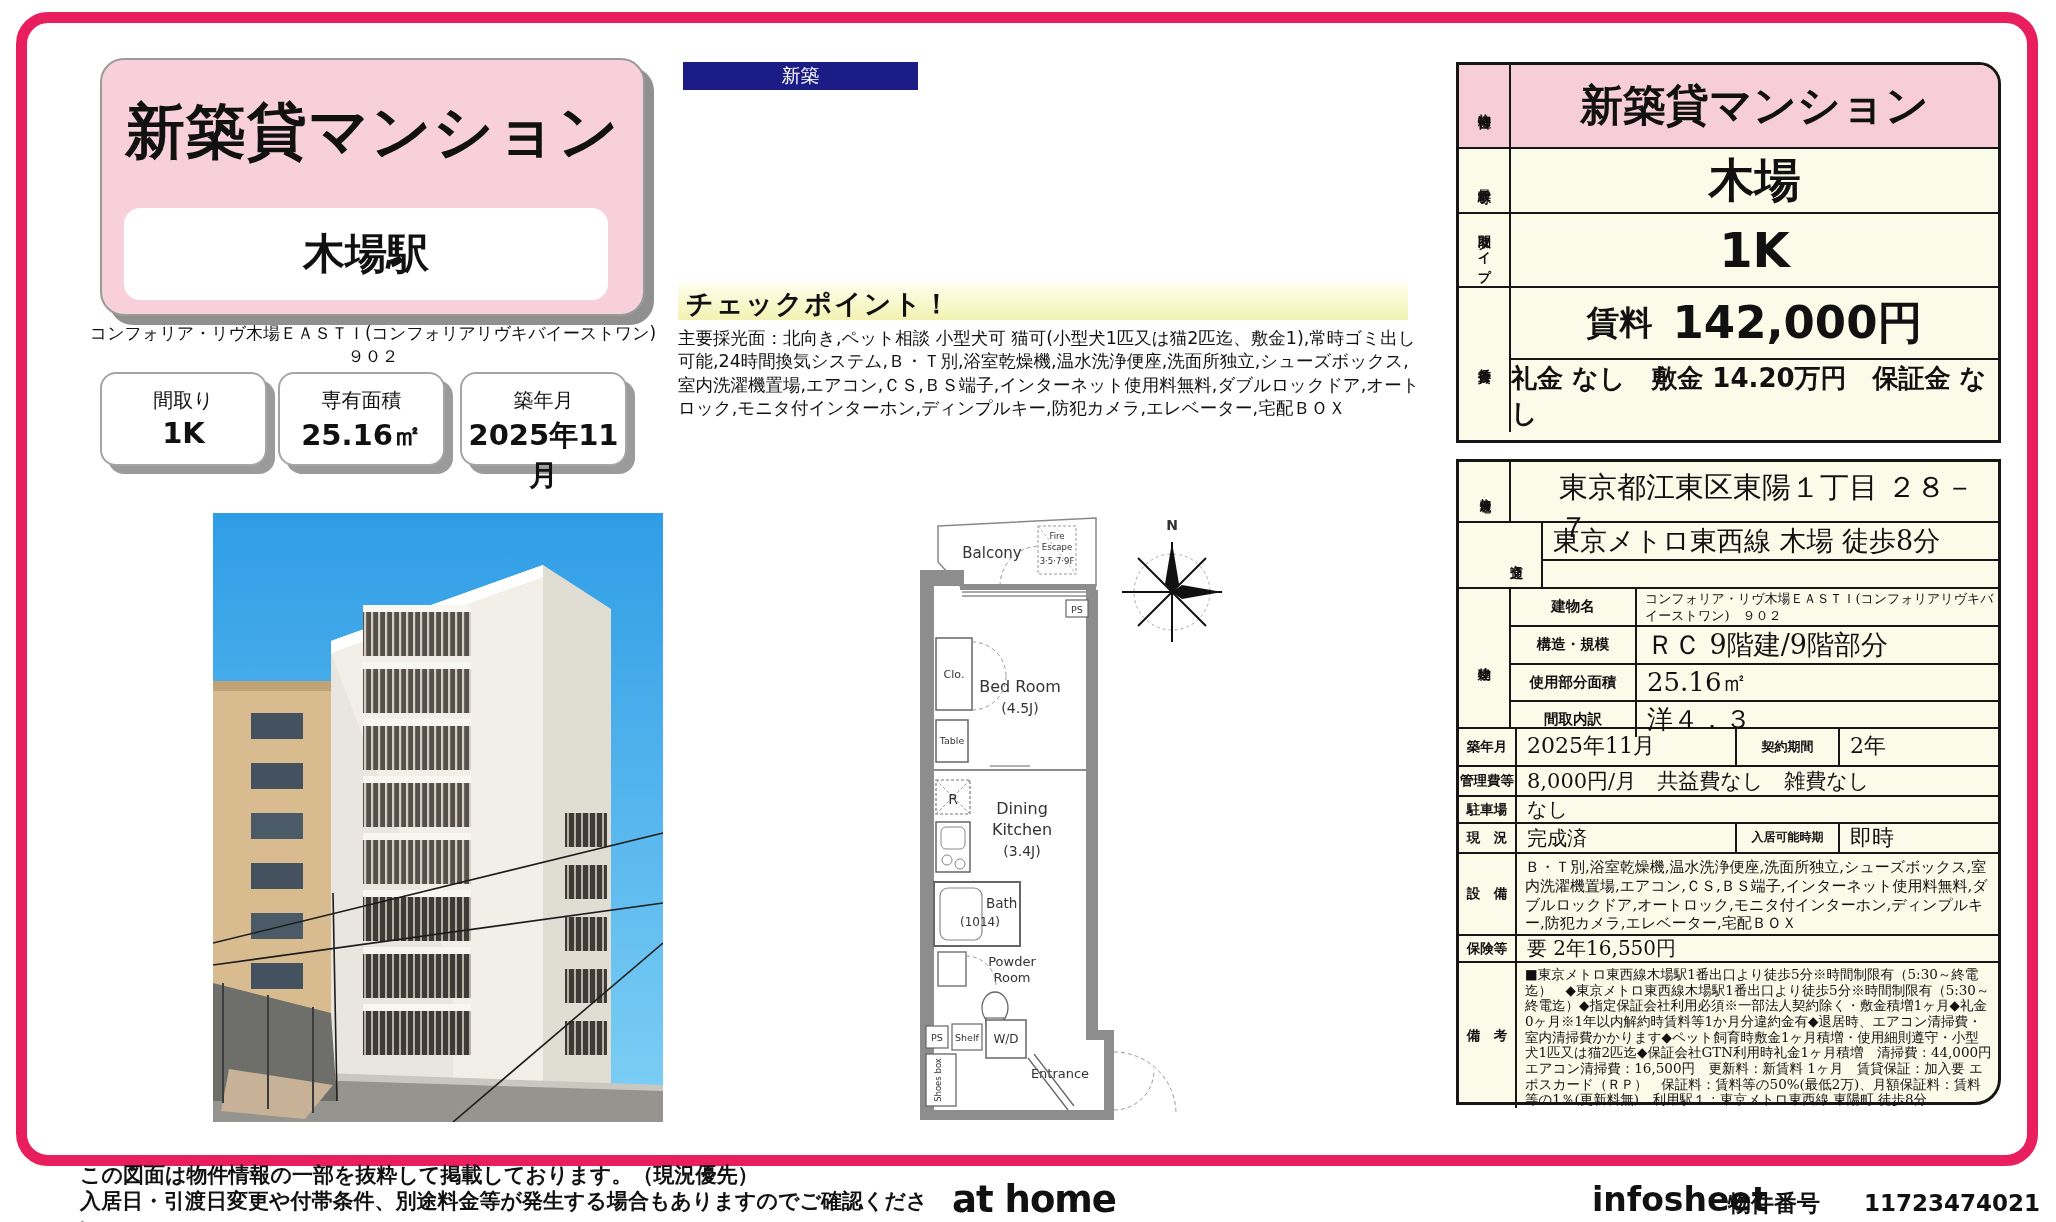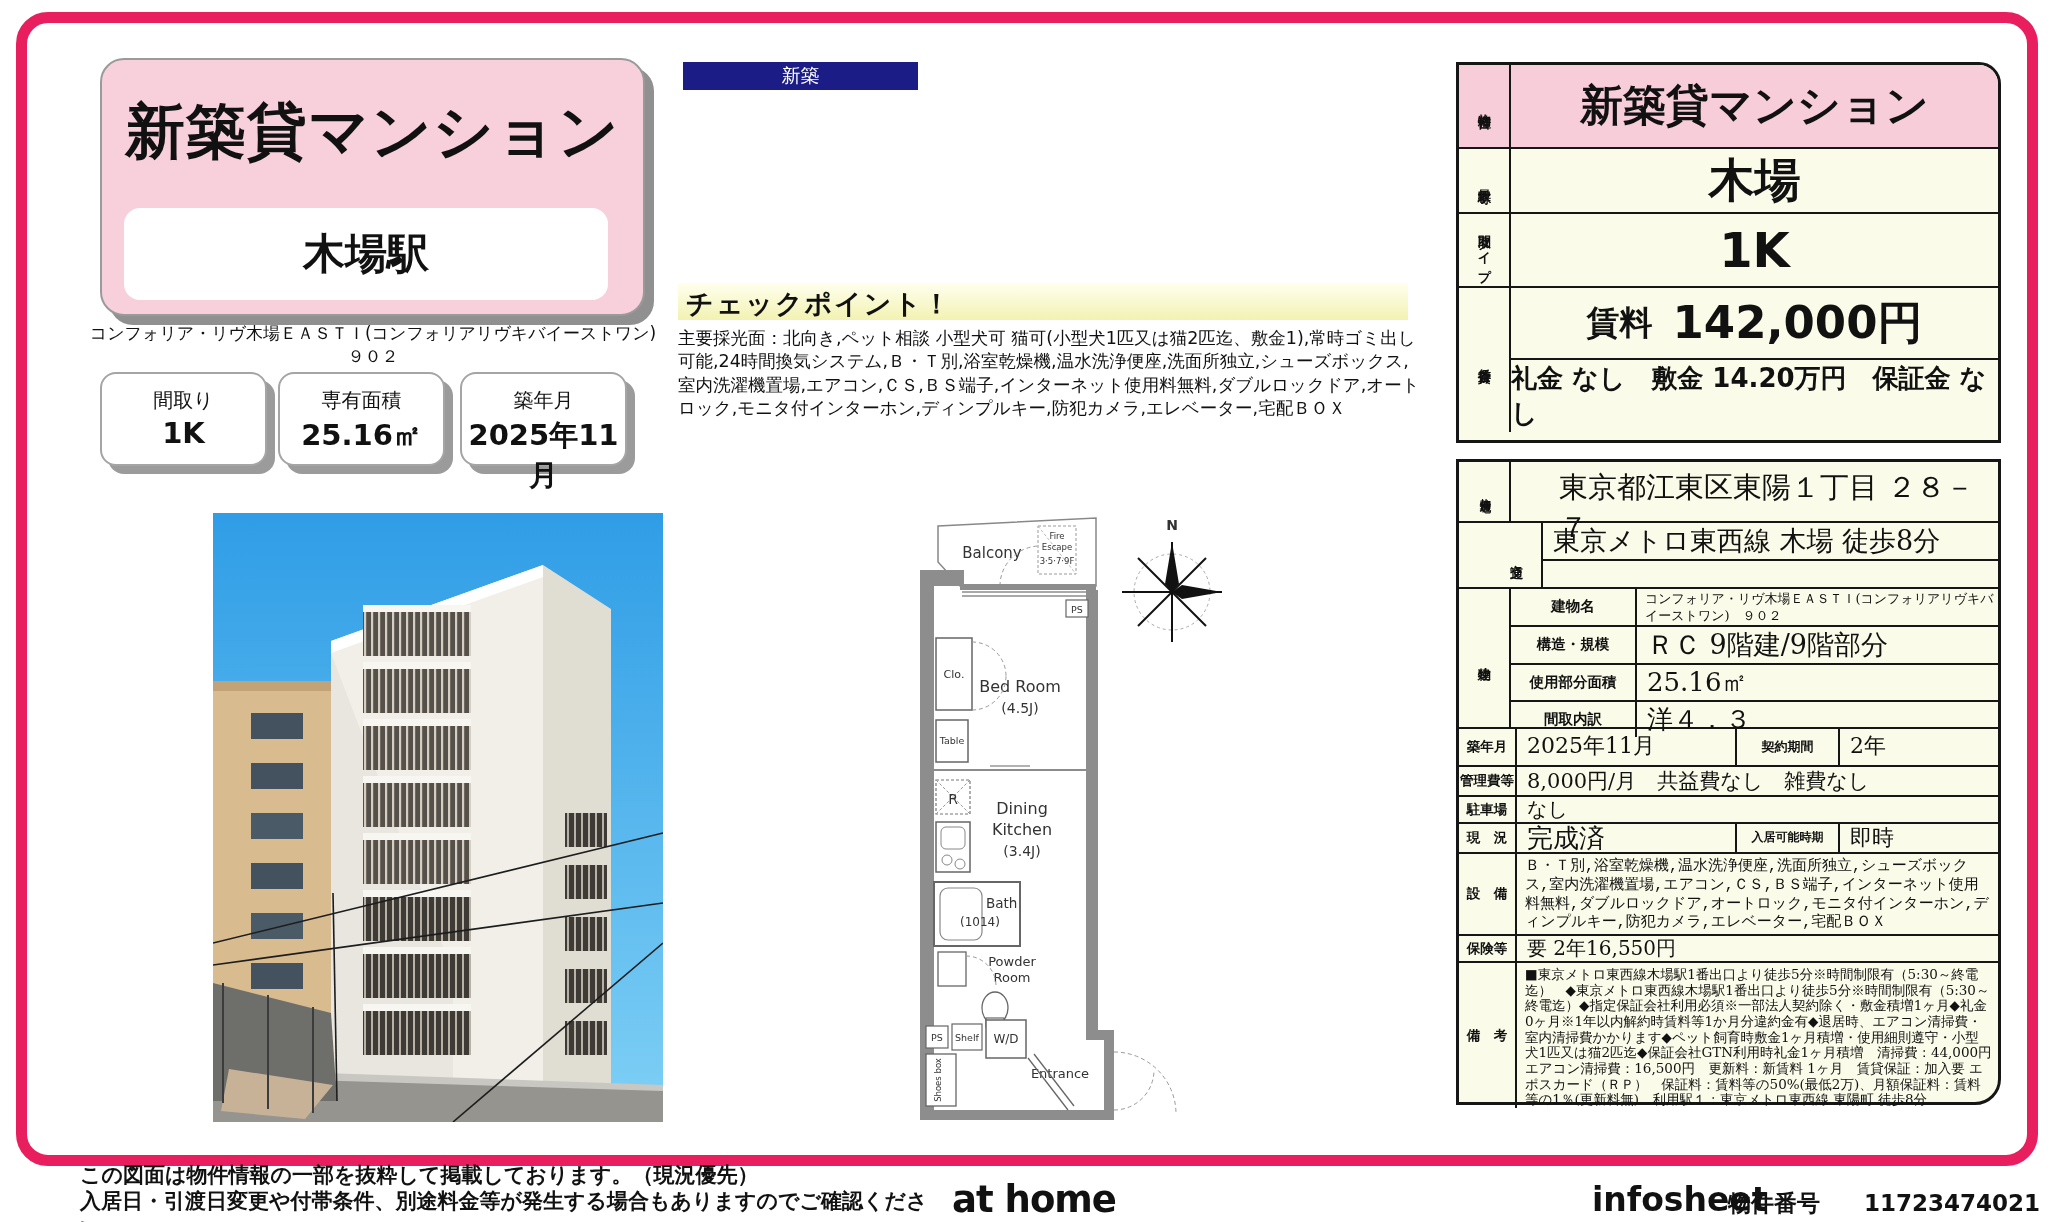--- a/index.html
+++ b/index.html
@@ -333,27 +333,27 @@
   <div class="row" style="height:30px;">
     <div class="hlab">管理費等</div>
     <div class="val" style="font-size:21px;">8,000円/月　共益費なし　雑費なし</div>
   </div>
   <div class="row" style="height:27px;">
     <div class="hlab">駐車場</div>
     <div class="val" style="font-size:20px;">なし</div>
   </div>
   <div class="row" style="height:30px;">
     <div class="hlab">現　況</div>
-    <div class="val" style="flex:0 0 218px;font-size:26px;">完成済</div>
+    <div class="val" style="flex:0 0 218px;font-size:20px;">完成済</div>
     <div class="cellmid" style="flex:0 0 105px;font-size:12px;">入居可能時期</div>
     <div class="val" style="font-size:22px;">即時</div>
   </div>
   <div class="row" style="height:82px;">
     <div class="hlab">設　備</div>
-    <div class="val" style="font-size:15px;line-height:1.25;padding:4px 6px 0 8px;align-items:flex-start;overflow:hidden;font-family:Liberation Mono, monospace;">Ｂ・Ｔ別,浴室乾燥機,温水洗浄便座,洗面所独立,シューズボックス,室内洗濯機置場,エアコン,ＣＳ,ＢＳ端子,インターネット使用料無料,ダブルロックドア,オートロック,モニタ付インターホン,ディンプルキー,防犯カメラ,エレベーター,宅配ＢＯＸ</div>
+    <div class="val" style="font-size:15px;line-height:1.25;padding:4px 6px 0 8px;align-items:flex-start;overflow:hidden;">Ｂ・Ｔ別,浴室乾燥機,温水洗浄便座,洗面所独立,シューズボックス,室内洗濯機置場,エアコン,ＣＳ,ＢＳ端子,インターネット使用料無料,ダブルロックドア,オートロック,モニタ付インターホン,ディンプルキー,防犯カメラ,エレベーター,宅配ＢＯＸ</div>
   </div>
   <div class="row" style="height:27px;">
     <div class="hlab">保険等</div>
     <div class="val" style="font-size:20px;">要 2年16,550円</div>
   </div>
   <div class="row" style="height:145px;">
     <div class="hlab">備　考</div>
     <div class="val" style="font-size:13.5px;line-height:1.16;padding:4px 6px 0 8px;align-items:flex-start;overflow:hidden;">■東京メトロ東西線木場駅1番出口より徒歩5分※時間制限有（5:30～終電迄）　◆東京メトロ東西線木場駅1番出口より徒歩5分※時間制限有（5:30～終電迄）◆指定保証会社利用必須※一部法人契約除く・敷金積増1ヶ月◆礼金0ヶ月※1年以内解約時賃料等1か月分違約金有◆退居時、エアコン清掃費・室内清掃費かかります◆ペット飼育時敷金1ヶ月積増・使用細則遵守・小型犬1匹又は猫2匹迄◆保証会社GTN利用時礼金1ヶ月積増　清掃費：44,000円　エアコン清掃費：16,500円　更新料：新賃料 1ヶ月　賃貸保証：加入要 エポスカード（ＲＰ）　保証料：賃料等の50%(最低2万)、月額保証料：賃料等の1％(更新料無)　利用駅１：東京メトロ東西線 東陽町 徒歩8分</div>
   </div>
 </div>

